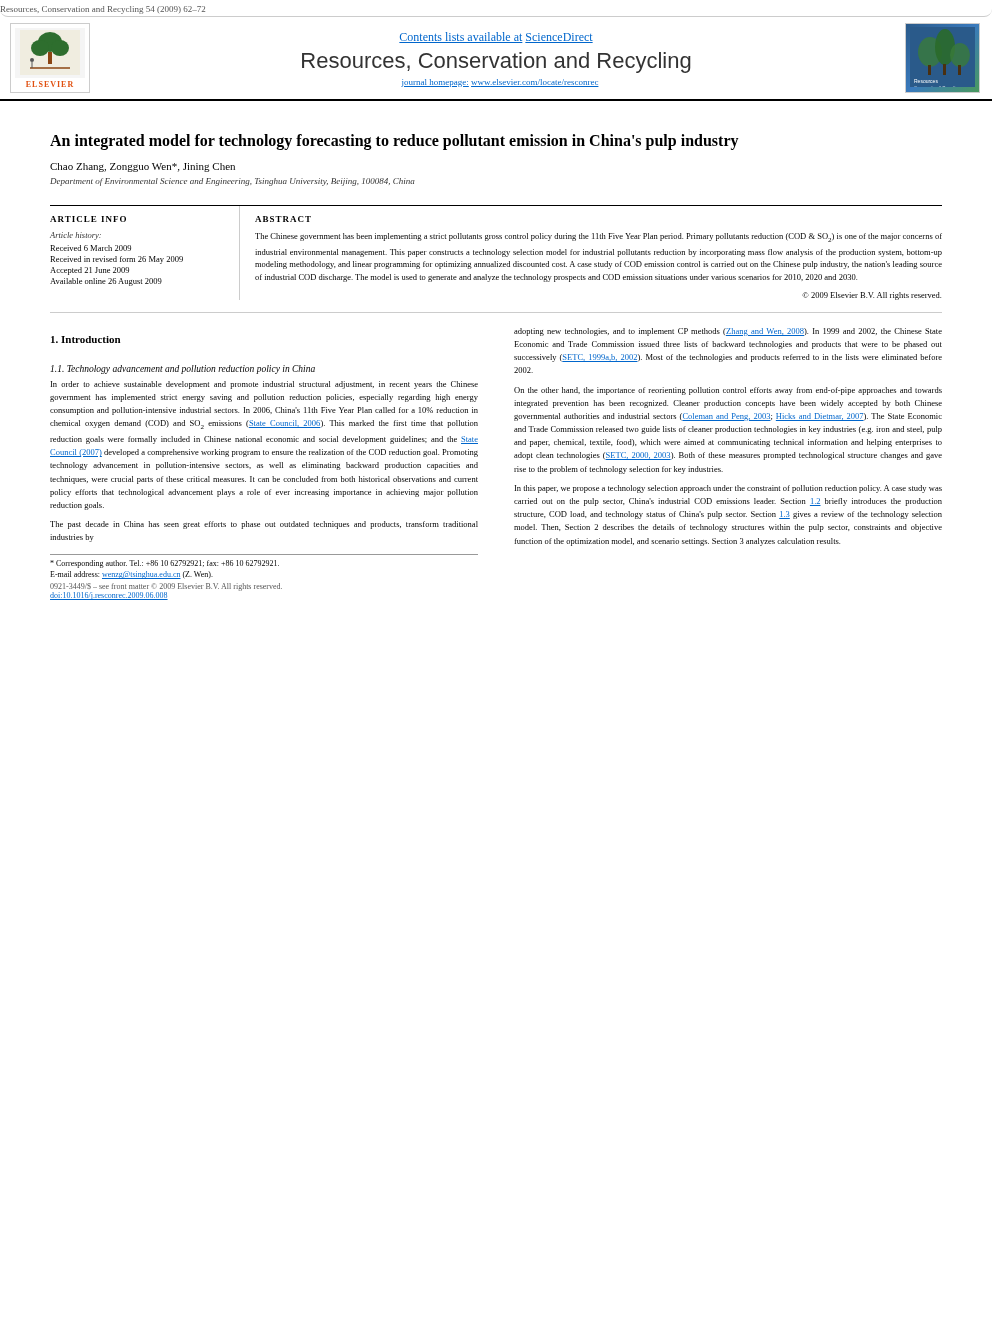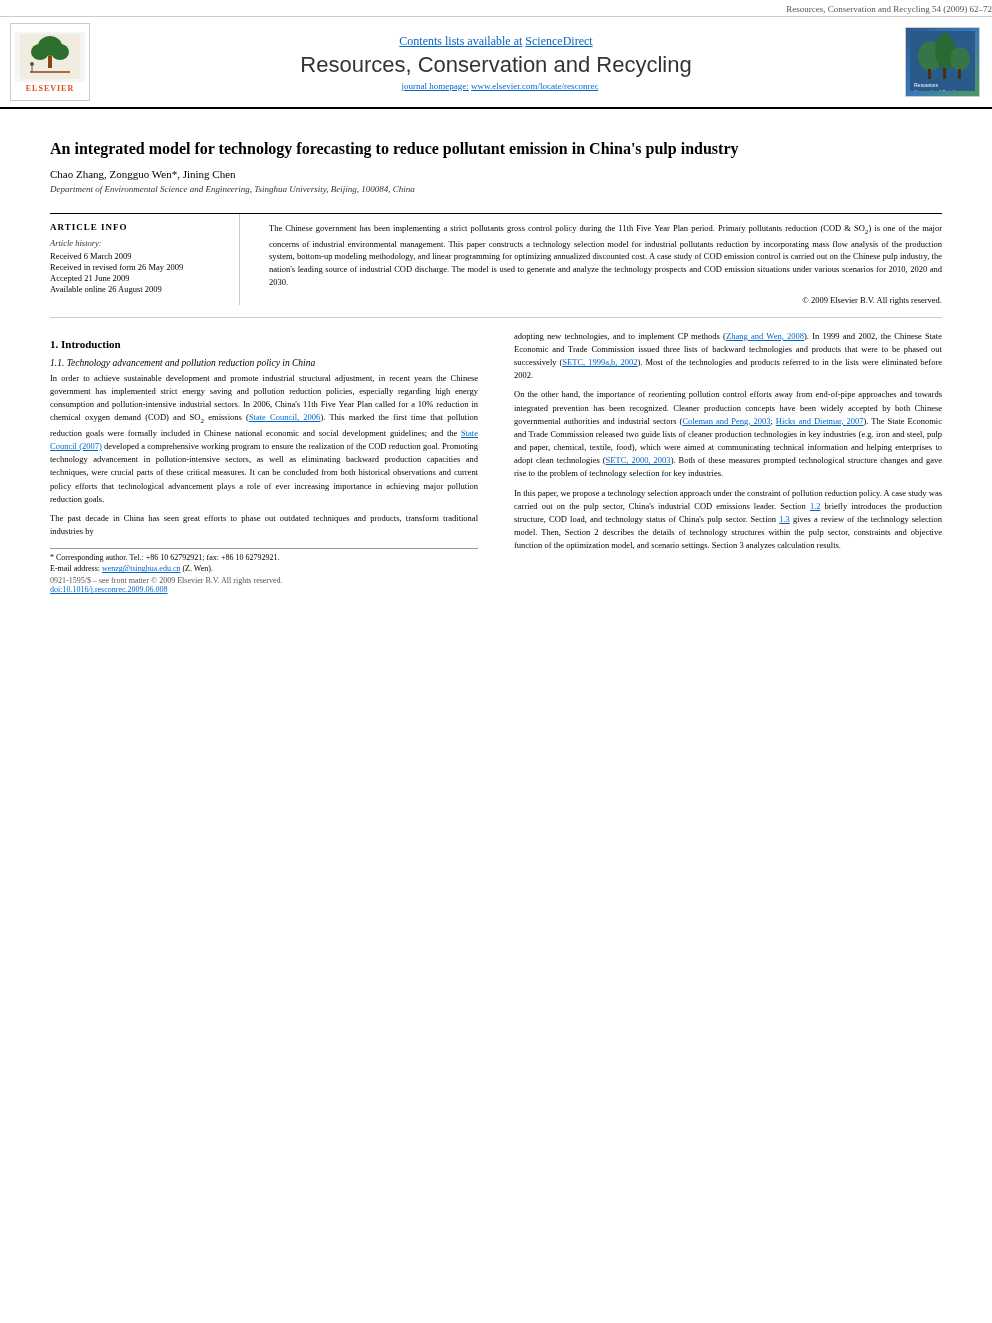--- a/index.html
+++ b/index.html
@@ -7,44 +7,45 @@
       background: #fff;
       font-family: 'Times New Roman', Times, serif;
       font-size: 10px;
       color: #000;
       width: 992px;
       min-height: 1323px;
     }
 
     
     .top-bar {
-      text-align: right;
+      text-align: left;
       font-size: 9px;
       color: #555;
       padding: 4px 0 2px;
       border-bottom: 1px solid #ccc;
+      border-radius: 8px;
     }
 
     
     .journal-header {
       display: flex;
       align-items: stretch;
       border-bottom: 2px solid #000;
       padding: 6px 10px;
       gap: 10px;
     }
 
     .journal-header-left {
       display: flex;
       align-items: center;
     }
 
     .elsevier-logo {
       width: 80px;
-      height: 78px;
+      height: 70px;
       display: flex;
       flex-direction: column;
       align-items: center;
       justify-content: center;
       border: 1px solid #ccc;
       padding: 3px;
     }
 
     .elsevier-logo .logo-img {
       width: 70px;
@@ -154,21 +155,21 @@
     .affiliation {
       font-size: 9px;
       font-style: italic;
       color: #333;
       margin-bottom: 12px;
     }
 
     
     .two-col {
       display: flex;
-      gap: 29px;
+      gap: 15px;
       border-top: 1px solid #000;
       margin-top: 19px;
     }
 
     .article-info-col {
       width: 190px;
       flex-shrink: 0;
       padding-top: 8px;
       border-right: 1px solid #ccc;
       padding-right: 10px;
@@ -260,21 +261,21 @@
       color: #000;
       margin-bottom: 5px;
       margin-top: 8px;
     }
 
     .subsection-heading {
       font-size: 9.5px;
       font-style: italic;
       color: #000;
       margin-bottom: 4px;
-      margin-top: 8px;
+      margin-top: 19px;
     }
 
     .body-text {
       font-size: 8.5px;
       line-height: 1.55;
       color: #000;
       text-align: justify;
       margin-bottom: 6px;
     }
 
@@ -388,20 +389,21 @@
 
       <div class="article-history-label">Article history:</div>
       <div class="article-history-item">Received 6 March 2009</div>
       <div class="article-history-item">Received in revised form 26 May 2009</div>
       <div class="article-history-item">Accepted 21 June 2009</div>
       <div class="article-history-item">Available online 26 August 2009</div>
 
     </div>
 
     <div class="abstract-col">
+      <div class="section-heading-small">ABSTRACT</div>
       <div class="abstract-text">
         The Chinese government has been implementing a strict pollutants gross control policy during the 11th Five Year Plan period. Primary pollutants reduction (COD &amp; SO<sub>2</sub>) is one of the major concerns of industrial environmental management. This paper constructs a technology selection model for industrial pollutants reduction by incorporating mass flow analysis of the production system, bottom-up modeling methodology, and linear programming for optimizing annualized discounted cost. A case study of COD emission control is carried out on the Chinese pulp industry, the nation's leading source of industrial COD discharge. The model is used to generate and analyze the technology prospects and COD emission situations under various scenarios for 2010, 2020 and 2030.
       </div>
       <div class="copyright-line">© 2009 Elsevier B.V. All rights reserved.</div>
     </div>
   </div>
 
   <hr class="section-divider">
 
   <div class="body-two-col">
@@ -416,21 +418,21 @@
 
       <div class="body-text">
         The past decade in China has seen great efforts to phase out outdated techniques and products, transform traditional industries by
       </div>
 
       <div class="footnote-area">
         <div class="footnote-text">* Corresponding author. Tel.: +86 10 62792921; fax: +86 10 62792921.</div>
         <div class="footnote-text">
           <span>E-mail address: </span><span class="inline-link">wenzg@tsinghua.edu.cn</span><span> (Z. Wen).</span>
         </div>
-        <div class="bottom-info">0921-1595/$ – see front matter © 2009 Elsevier B.V. All rights reserved.</div>
+        <div class="bottom-info">0921-3449/$ – see front matter © 2009 Elsevier B.V. All rights reserved.</div>
         <div class="doi-line">doi:10.1016/j.resconrec.2009.06.008</div>
       </div>
     </div>
 
     <div class="body-col-right">
       <div class="body-text">
         adopting new technologies, and to implement CP methods (<span class="inline-link">Zhang and Wen, 2008</span>). In 1999 and 2002, the Chinese State Economic and Trade Commission issued three lists of backward technologies and products that were to be phased out successively (<span class="inline-link">SETC, 1999a,b, 2002</span>). Most of the technologies and products referred to in the lists were eliminated before 2002.
       </div>
 
       <div class="body-text">

